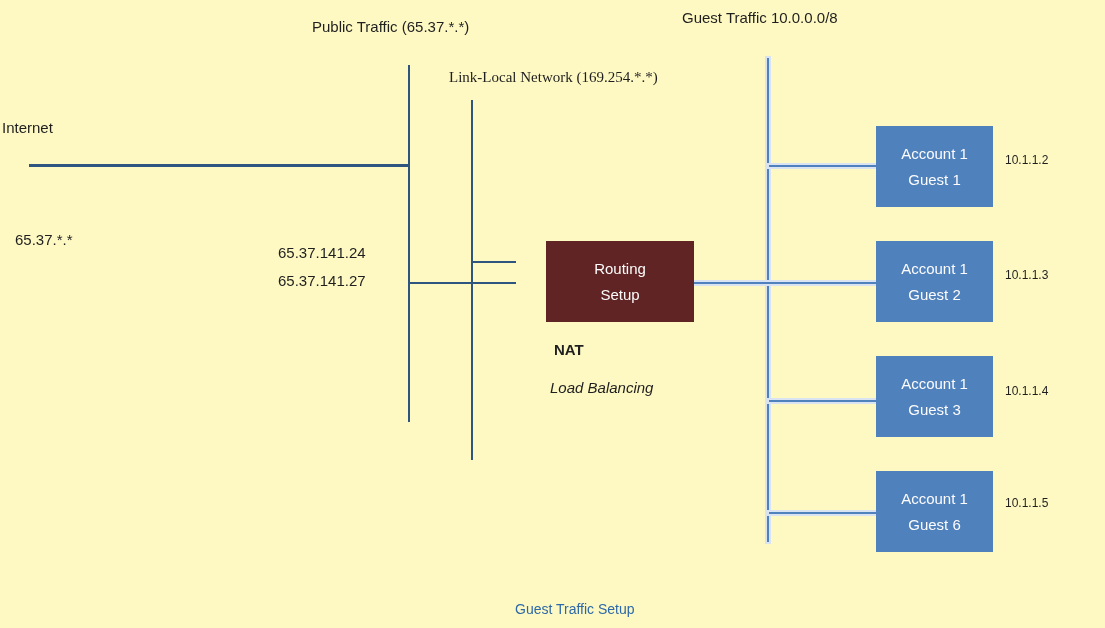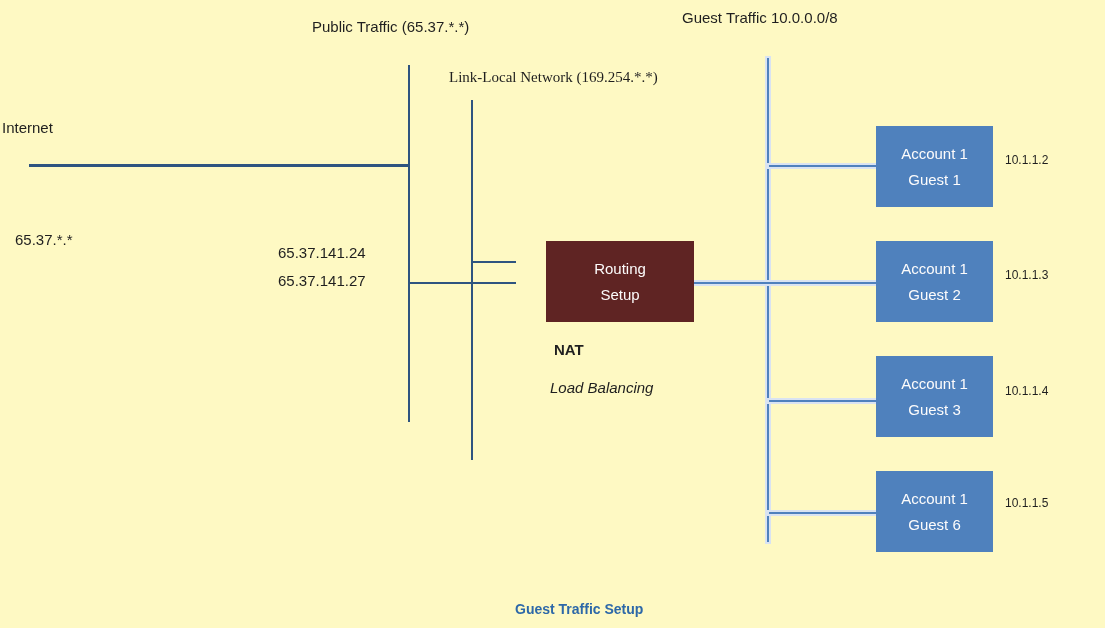--- a/index.html
+++ b/index.html
@@ -53,21 +53,21 @@
   }
   .guest-box {
     left: 876px;
     width: 117px; height: 81px;
     background: var(--guest_box, #4f81bd);
   }
   .caption {
     position: absolute;
     left: 515px; top: 601px;
     font-size: 14px;
-    font-weight: bold;
+    font-weight: normal;
     color: var(--caption, #2d68a8);
     white-space: nowrap;
   }
   .two-line { line-height: 28px; }
 </style>
 </head>
 <body>
 
 <div id="canvas">
 

